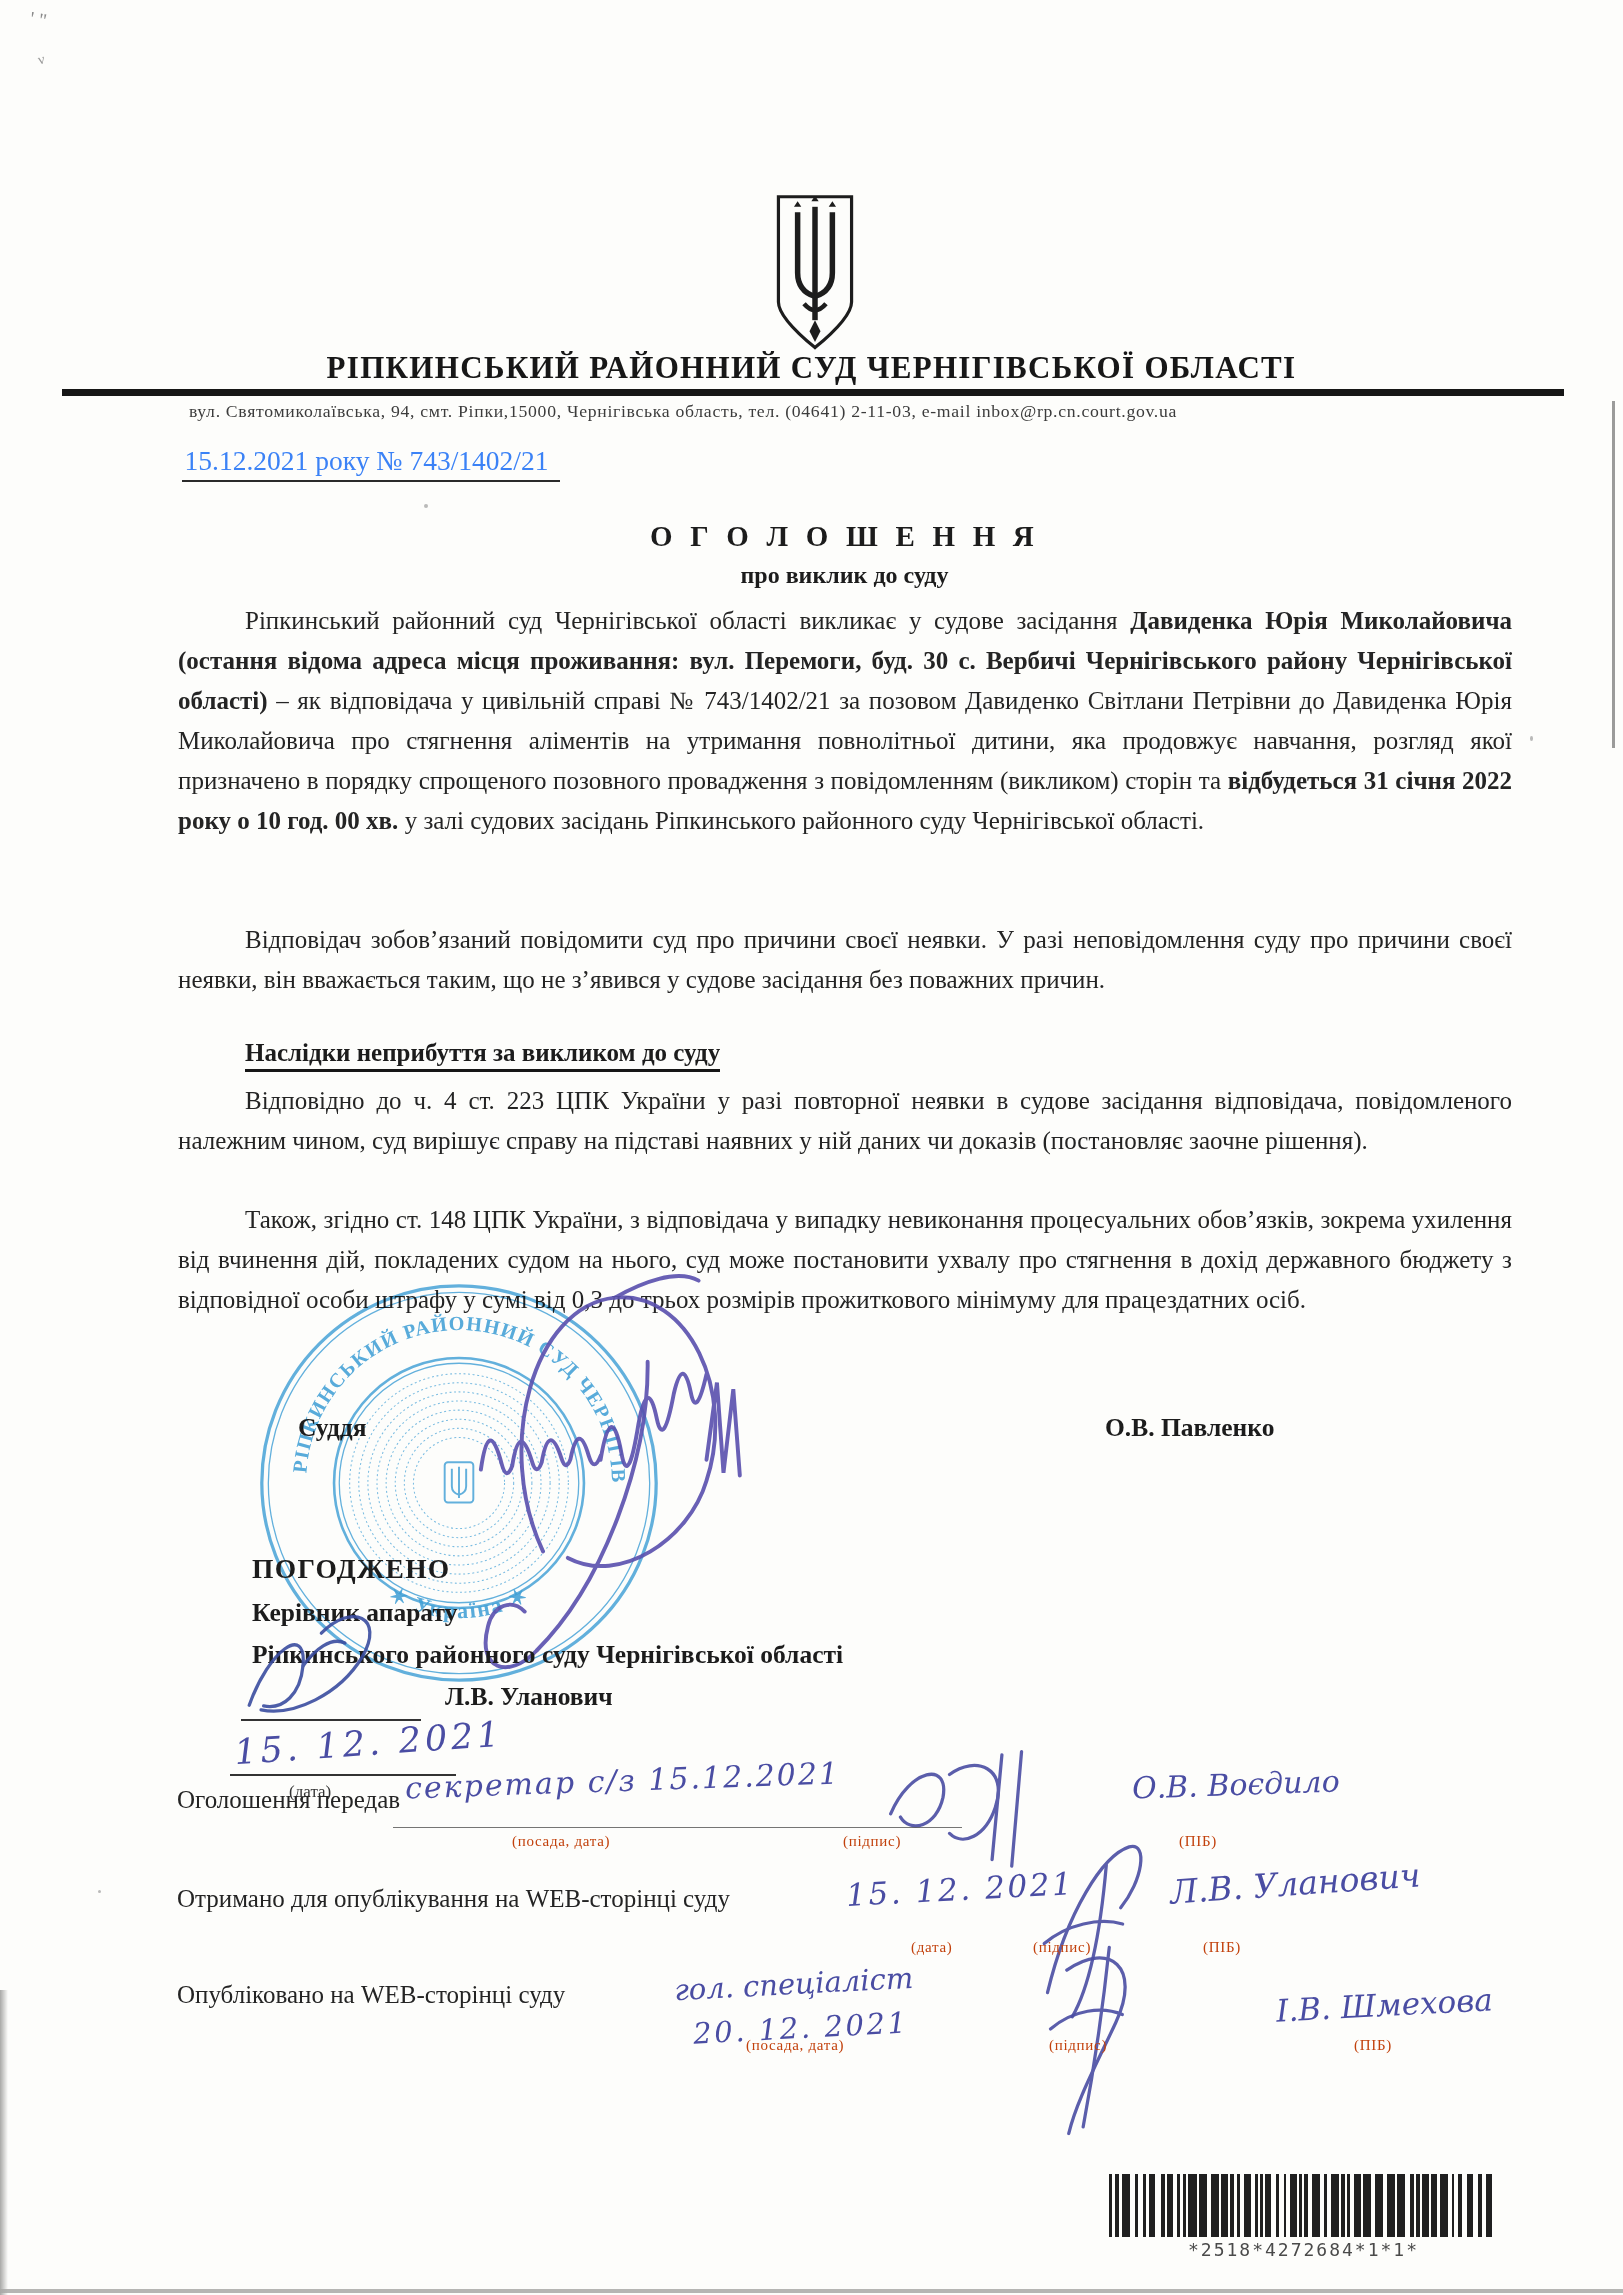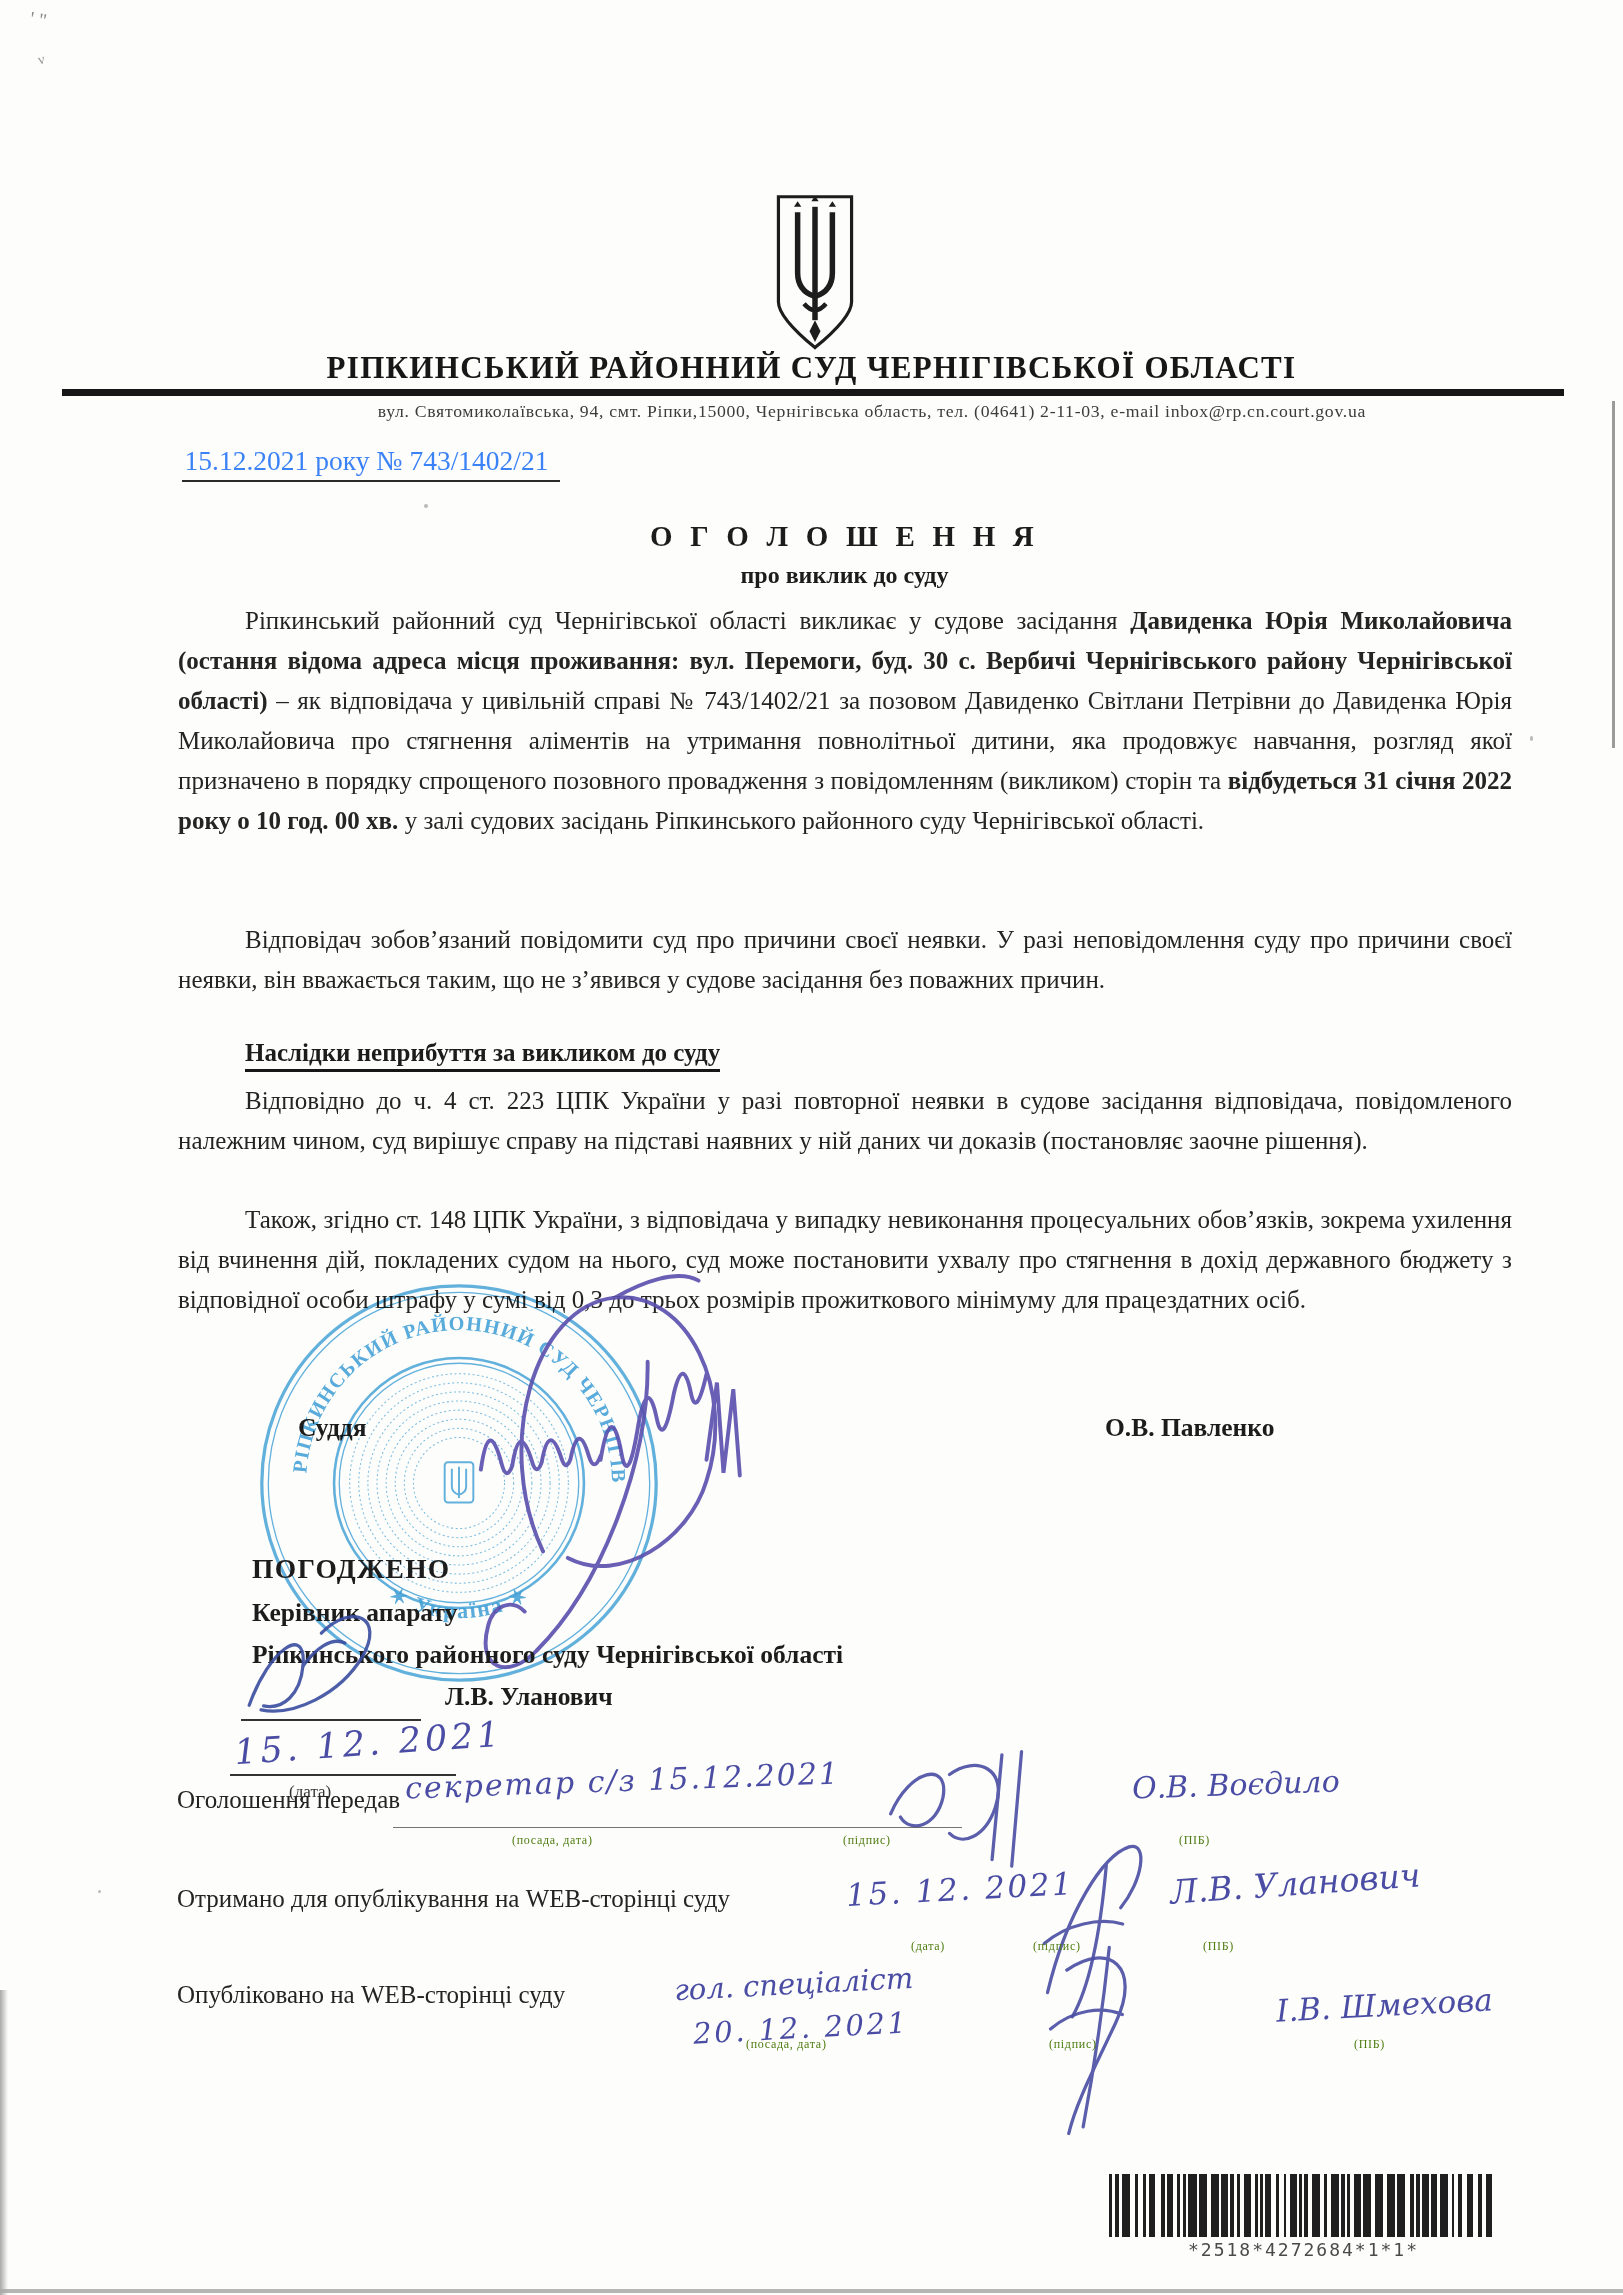--- a/index.html
+++ b/index.html
@@ -3,21 +3,21 @@
 <meta charset="utf-8">
 <style>
   html,body{margin:0;padding:0;width:1623px;height:2295px;background:#e8e8e6;}
   #sheet{position:relative;width:1623px;height:2295px;background:#fdfdfb;overflow:hidden;
          font-family:"Liberation Serif","DejaVu Serif",serif;color:#1c1c1c;}
   .abs{position:absolute;}
   
   #court-name{top:350px;left:0;width:1623px;text-align:center;font-size:31px;font-weight:bold;
               letter-spacing:1.3px;color:#171717;}
   #header-rule{top:389px;left:62px;width:1502px;height:6.5px;background:#161616;}
-  #address-line{top:401px;left:0;width:1366px;text-align:right;font-size:17.7px;color:#3c3c3c;letter-spacing:0.7px;}
+  #address-line{top:401px;left:0;width:1366px;text-align:center;font-size:17.7px;color:#3c3c3c;letter-spacing:0.7px;}
   #date-line{top:445px;left:182px;font-size:27.5px;color:#3b82f6;border-bottom:2px solid #2a2a2a;padding:0 11.8px 2.6px 2.6px;}
   #doc-title{top:520px;left:177px;width:1335px;text-align:center;font-size:29px;font-weight:bold;letter-spacing:5.2px;}
   #doc-subtitle{top:562px;left:177px;width:1335px;text-align:center;font-size:24px;font-weight:bold;}
   
   .body-par{left:178px;width:1334px;font-size:25px;line-height:40px;text-align:justify;color:#242424;}
   .body-par .ind{display:inline-block;width:67px;}
   #p1{top:601px;}
   #p2{top:920px;}
   #h-consequences{top:1039px;left:245px;font-size:25px;font-weight:bold;border-bottom:3.3px solid #161616;padding-bottom:2px;}
   #p3{top:1081px;}
@@ -43,21 +43,21 @@
   #received-date-hand{top:1871px;left:846px;font-size:31px;transform:rotate(-3deg);letter-spacing:2.6px;}
   #received-name-hand{top:1864px;left:1170px;font-size:33px;transform:rotate(-4deg);}
   #published-pos-hand{top:1967px;left:674px;font-size:29px;transform:rotate(-3deg);}
   #published-date-hand{top:2011px;left:693px;font-size:29px;transform:rotate(-3deg);letter-spacing:2.6px;}
   #published-name-hand{top:1987px;left:1276px;font-size:31px;transform:rotate(-3deg);}
   
   .row-label{left:177px;font-size:25px;color:#242424;}
   #handover-label{top:1786px;}
   #received-label{top:1885px;}
   #published-label{top:1981px;}
-  .sub-label{font-size:12px;color:#4d7c0f;letter-spacing:0.7px;}
+  .sub-label{font-size:15px;color:#c2410c;letter-spacing:0.7px;}
   
   #barcode{top:2174px;left:1109px;width:389px;height:63px;display:flex;align-items:stretch;}
   #barcode span{display:inline-block;height:100%;background:#1f1f1f;}
   #barcode-text{top:2239px;left:1109px;width:389px;text-align:center;font-family:"DejaVu Sans Mono",monospace;
                 font-size:18px;color:#4a4a4a;letter-spacing:2px;}
   
   .artifact{color:#8a8a8a;}
   #art-topleft{top:9.2px;left:30px;font-size:19.6px;transform:rotate(10deg);}
   #art-topleft2{top:51px;left:38px;font-size:14.4px;color:#9a9a9a;transform:rotate(-12deg);}
   #art-right-line{top:401px;left:1612px;width:2.6px;height:347px;background:#4a4a4a;opacity:.55;}

